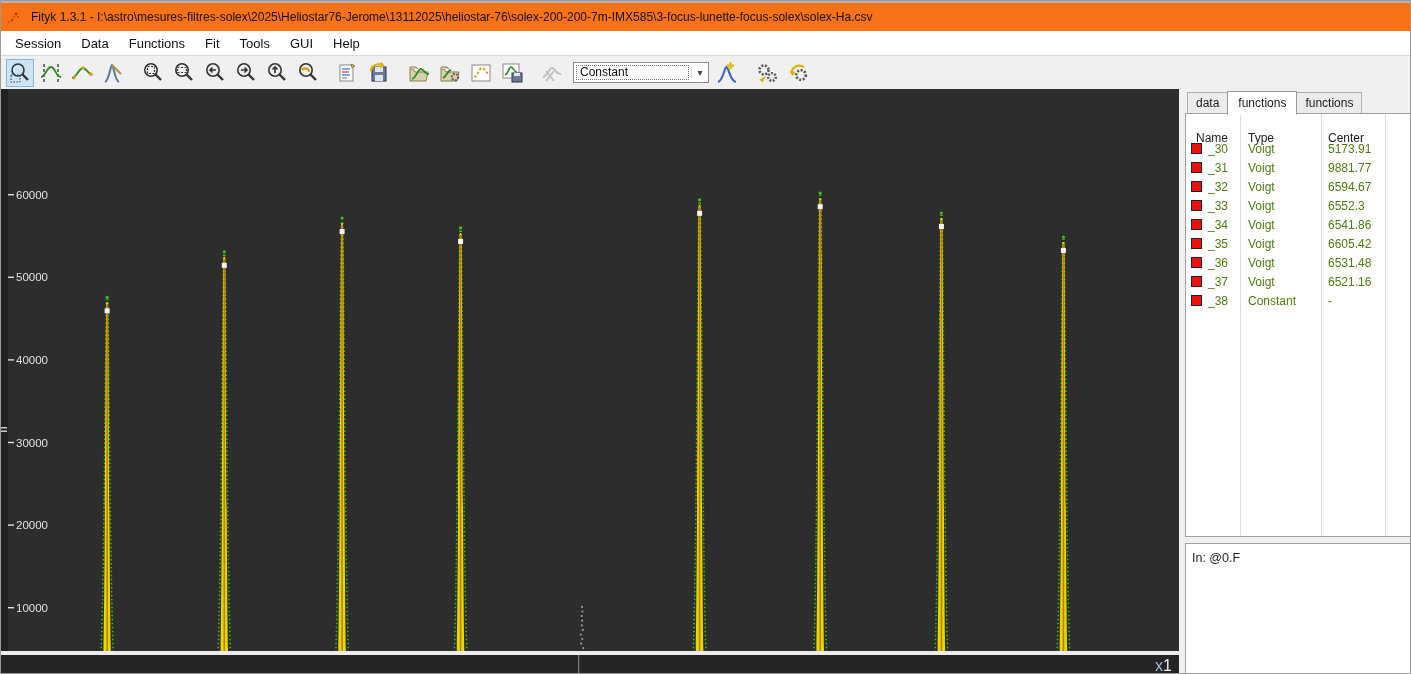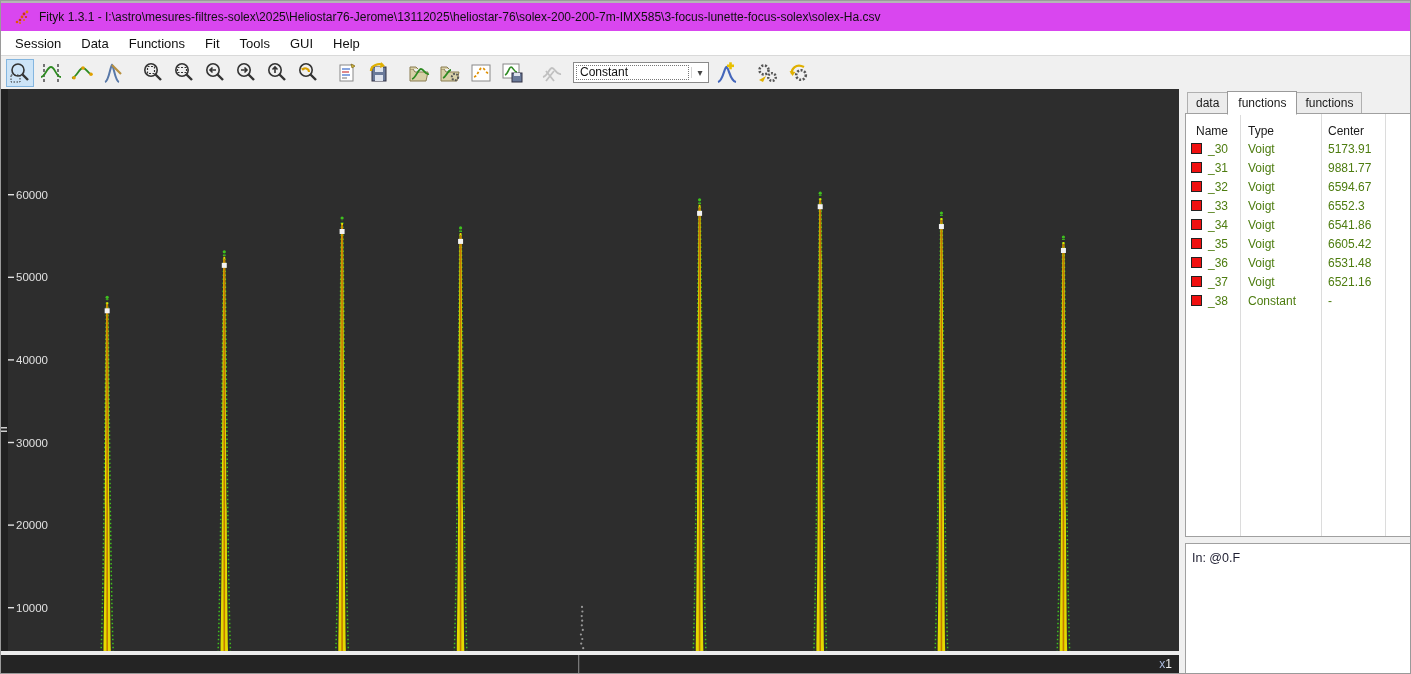--- a/index.html
+++ b/index.html
@@ -1,21 +1,21 @@
 <!DOCTYPE html>
 <html><head>
 <meta charset="utf-8">
 <style>
   html,body{margin:0;padding:0;background:#c8c8c8;}
   *{box-sizing:border-box;}
   .window{position:relative;width:1411px;height:674px;background:#ffffff;
     font-family:"Liberation Sans",sans-serif;border:1px solid #9a9a9a;overflow:hidden;}
   
-  .titlebar{position:absolute;left:0;top:0;right:0;height:30px;background:#d946ef;
-    border-top:2px solid #b5b5b5;display:flex;align-items:center;padding-left:13px;}
+  .titlebar{position:absolute;left:0;top:0;right:0;height:30px;background:#f97316;
+    border-top:2px solid #b5b5b5;display:flex;align-items:center;padding-left:5px;}
   .titlebar .apptitle{font-size:12px;color:#101010;margin-left:8px;white-space:nowrap;}
   
   .menubar{position:absolute;left:0;top:30px;right:0;height:24px;background:#fff;
     display:flex;align-items:center;padding-left:4px;}
   .menu-item{font-size:13px;color:#101010;padding:3px 10px;cursor:default;}
   
   .toolbar{position:absolute;left:0;top:54px;right:0;height:34px;background:#f0f0f0;
     border-top:1px solid #d9d9d9;display:flex;align-items:center;padding-left:5px;}
   .tbtn{width:28px;height:28px;display:flex;align-items:center;justify-content:center;
     border:1px solid transparent;margin-right:3px;flex:0 0 auto;}
@@ -26,35 +26,35 @@
     align-items:center;font-size:12px;color:#111;margin:0 4px;flex:0 0 auto;position:relative;}
   .combo .combo-text{flex:1;padding:0 5px;outline:1px dotted #777;outline-offset:-2px;line-height:17px;height:17px;margin:1px;}
   .combo .combo-arrow{width:17px;text-align:center;color:#444;font-size:10px;border-left:1px solid #d5d5d5;}
   
   .plot{position:absolute;left:0;top:88px;width:1178px;height:562px;background:#2d2d2d;}
   .left-strip{position:absolute;left:0;top:0;width:7px;height:562px;background:#212121;}
   .plot svg{position:absolute;left:0;top:0;}
   .aux-sep{position:absolute;left:0;top:650px;width:1178px;height:4px;background:#ececec;}
   .aux{position:absolute;left:0;top:654px;width:1178px;height:20px;background:#242424;}
   .aux-line{position:absolute;left:577px;top:0;width:2px;height:20px;background:#787878;border-right:1px solid #3c3c3c;}
-  .aux-label{position:absolute;right:7px;top:2px;font-size:12px;}
+  .aux-label{position:absolute;right:7px;top:2px;font-size:16px;}
   .aux-label .ax{color:#a9b7d9;}
   .aux-label .an{color:#ececec;}
   
   .sidepanel{position:absolute;left:1178px;top:88px;width:233px;height:586px;background:#f0f0f0;}
   .tabs{position:absolute;left:8px;top:3px;height:22px;display:flex;align-items:flex-end;}
   .tab{font-size:12px;color:#1a1a1a;background:#ececec;border:1px solid #b0b0b0;
     padding:3px 8px 3px 8px;margin-right:-1px;position:relative;}
   .tab.active{background:#fff;border:1px solid #9a9a9a;border-bottom:1px solid #fff;
     padding:4px 10px 4px 10px;z-index:3;top:1px;}
   .func-box{position:absolute;left:6px;top:24px;width:226px;height:424px;background:#fff;
     border:1px solid #a0a0a0;overflow:hidden;}
   .col-sep{position:absolute;top:0;bottom:0;width:1px;background:#dcdcdc;}
   .fhdr{position:absolute;top:0;left:0;right:0;height:24px;font-size:12px;color:#1a1a1a;}
-  .fhdr span{position:absolute;top:10px;}
+  .fhdr span{position:absolute;top:17px;}
   .frow{position:absolute;left:0;right:0;height:19px;font-size:12px;color:#4d7c0f;}
   .frow .swatch{position:absolute;left:5px;top:3px;width:11px;height:11px;background:#f01010;border:1.5px solid #222;}
   .frow .c-name{position:absolute;left:22px;top:2px;}
   .frow .c-type{position:absolute;left:62px;top:2px;}
   .frow .c-center{position:absolute;left:142px;top:2px;}
   .in-box{position:absolute;left:6px;top:454px;width:226px;height:140px;background:#fff;
     border:1px solid #a0a0a0;padding:7px 6px;font-size:12.5px;color:#1d1d30;}
 </style>
 </head>
 <body>

